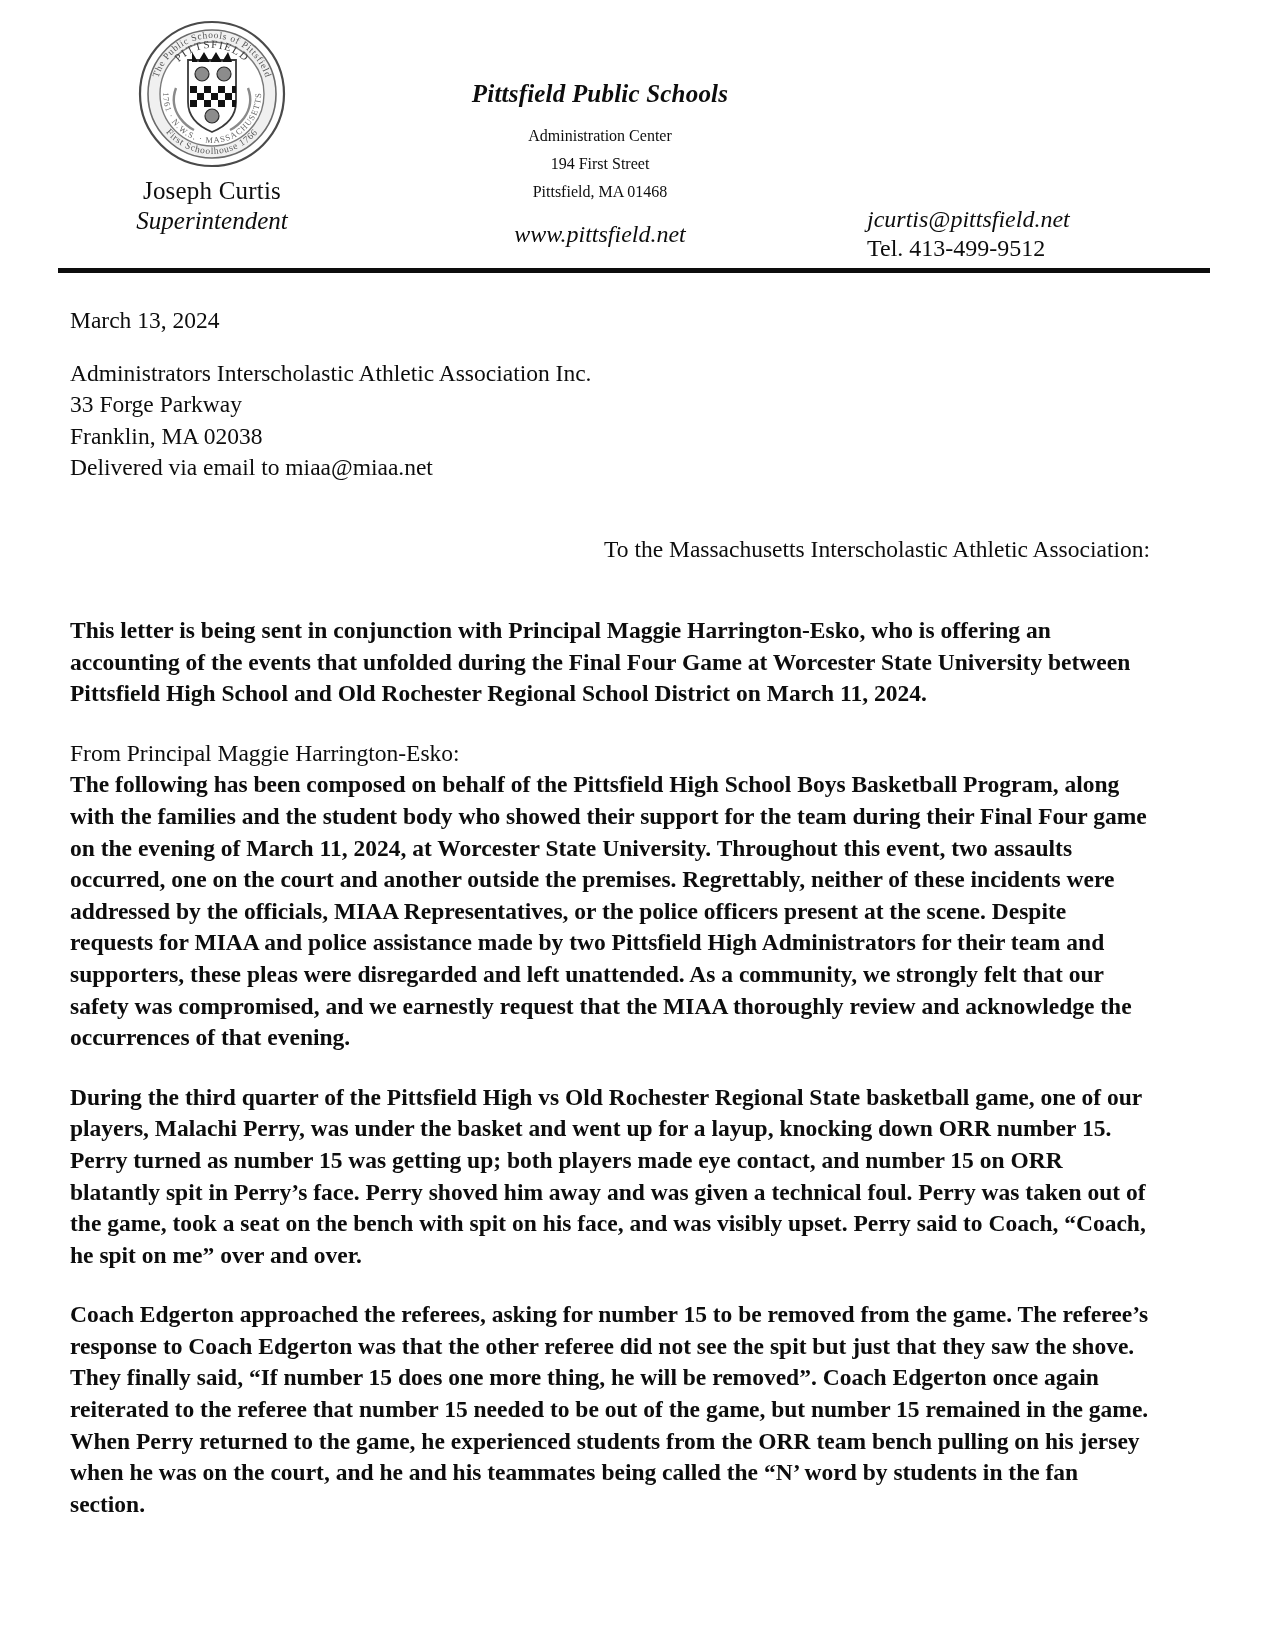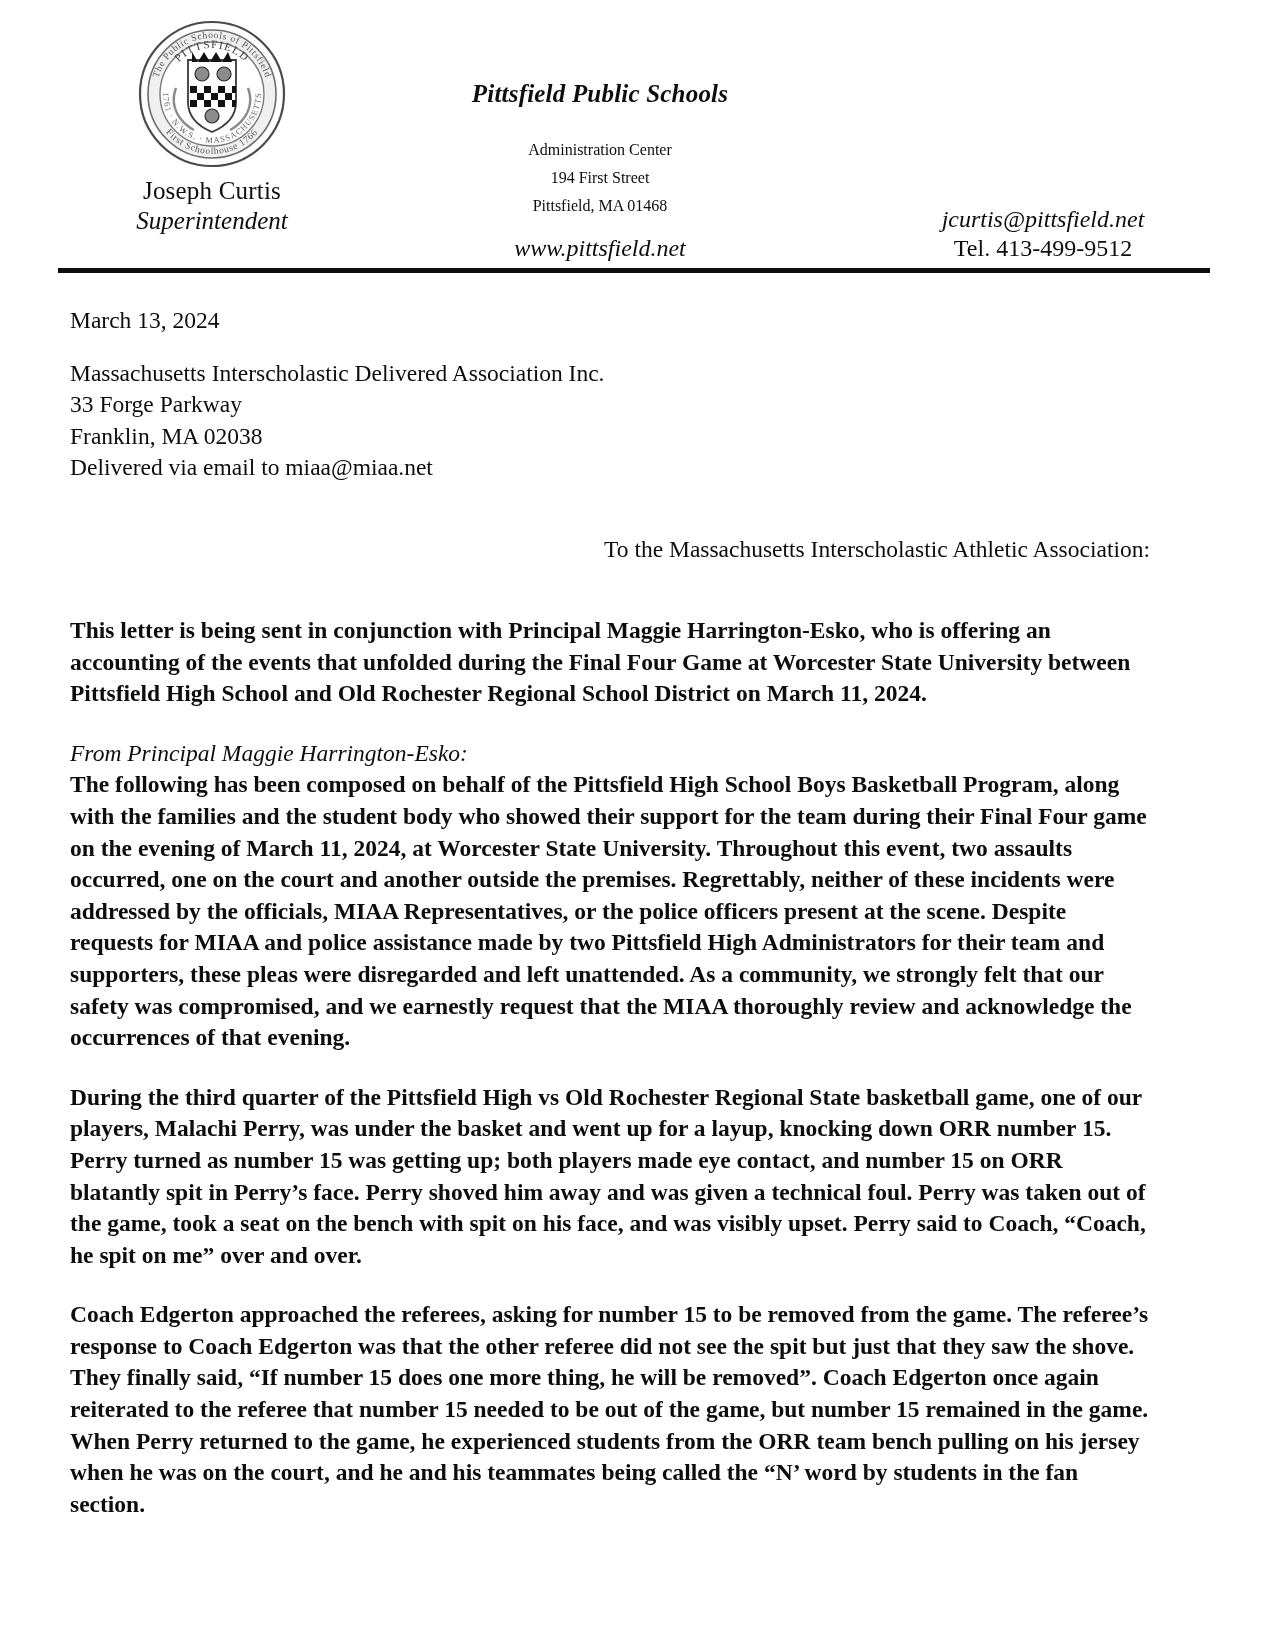--- a/index.html
+++ b/index.html
@@ -65,40 +65,40 @@
     left: 380px;
     top: 78px;
     width: 440px;
     text-align: center;
   }
   .org-name {
     font-size: 25px;
     font-weight: bold;
     font-style: italic;
     line-height: 32px;
-    margin-bottom: 26px;
+    margin-bottom: 12px;
     letter-spacing: 0.2px;
   }
   .org-line {
     font-size: 16px;
     line-height: 28px;
   }
   .org-web {
     font-size: 24px;
     font-style: italic;
     line-height: 28px;
     margin-top: 14px;
   }
 
   .lh-right {
     position: absolute;
-    right: 57px;
+    right: 68px;
     top: 205px;
     width: 330px;
-    text-align: center;
+    text-align: left;
   }
   .contact-email {
     font-size: 24px;
     font-style: italic;
     line-height: 29px;
   }
   .contact-tel {
     font-size: 24px;
     line-height: 29px;
   }
@@ -141,21 +141,20 @@
     margin-bottom: 28px;
     text-align: left;
     font-weight: bold;
   }
 
   .para-tight { margin-bottom: 0; }
 
   .sub-italic {
     font-size: 23.5px;
     line-height: 31.6px;
-    font-style: italic;
     margin-bottom: 0;
   }
 </style>
 </head>
 <body>
 
 <div class="page">
 
   <div class="letterhead">
 
@@ -223,21 +222,21 @@
     </div>
 
     <div class="rule"></div>
   </div>
 
   <div class="letter-body">
 
     <div class="blk date-line">March 13, 2024</div>
 
     <div class="addr-block">
-      <div class="addr-line">Massachusetts Interscholastic Delivered Association Inc.</div>
+      <div class="addr-line">Administrators Interscholastic Athletic Association Inc.</div>
       <div class="addr-line">33 Forge Parkway</div>
       <div class="addr-line">Franklin, MA 02038</div>
       <div class="addr-line">Delivered via email to miaa@miaa.net</div>
     </div>
 
     <div class="blk salutation">To the Massachusetts Interscholastic Athletic Association:</div>
 
     <div class="para">This letter is being sent in conjunction with Principal Maggie Harrington-Esko, who is offering an accounting of the events that unfolded during the Final Four Game at Worcester State University between Pittsfield High School and Old Rochester Regional School District on March 11, 2024.</div>
 
     <div class="sub-italic">From Principal Maggie Harrington-Esko:</div>

